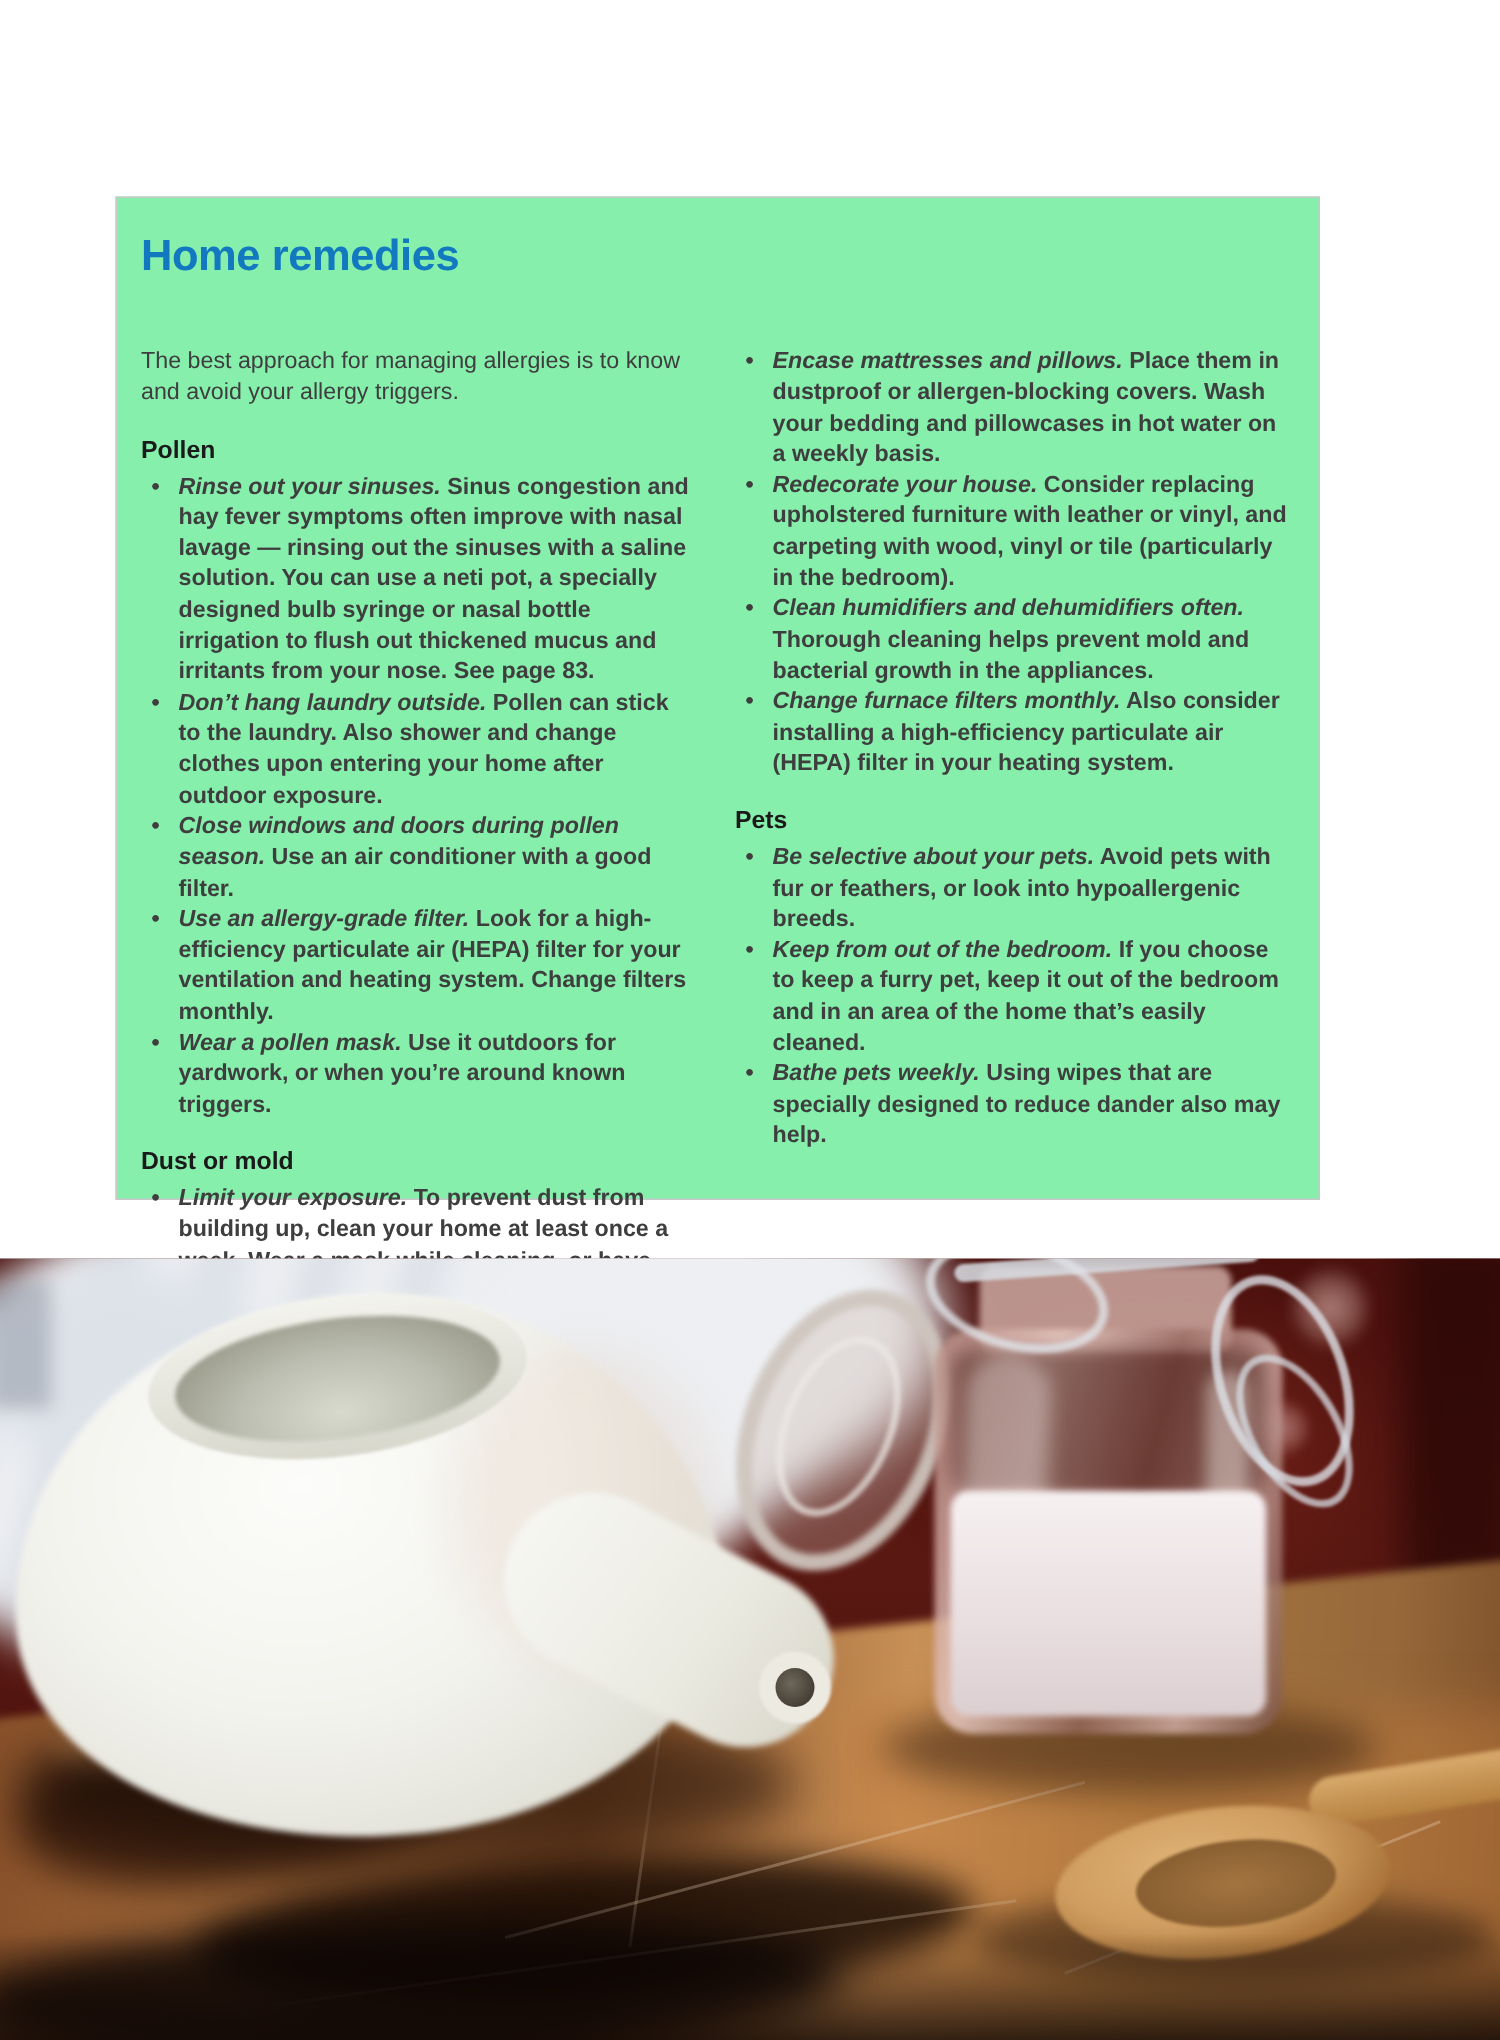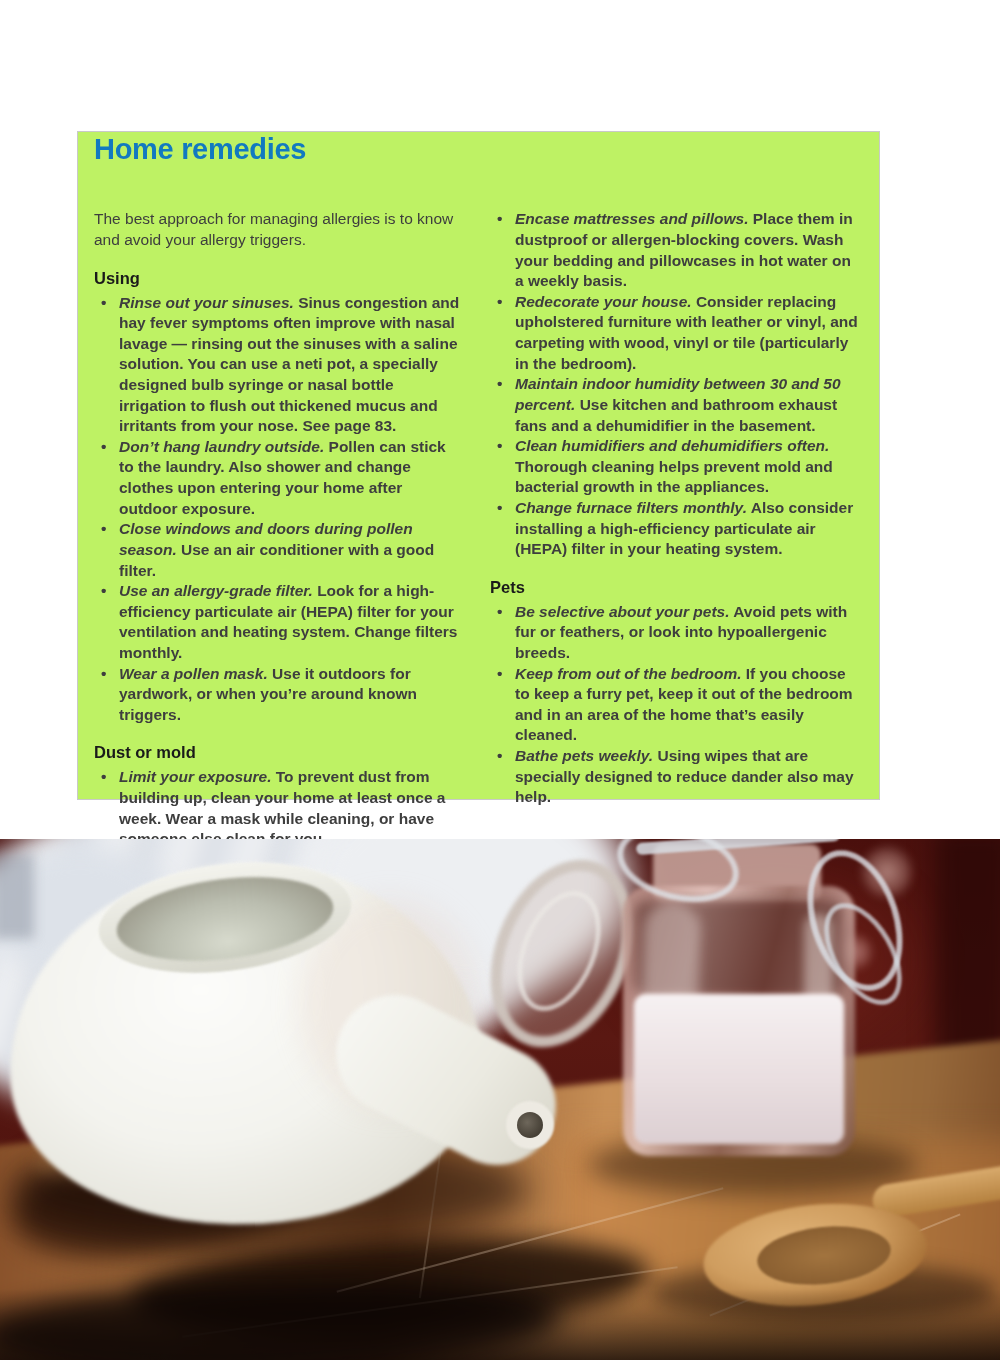--- a/index.html
+++ b/index.html
@@ -1,22 +1,22 @@
 <!DOCTYPE html>
 <html><head>
 <meta charset="utf-8">
 <style>
   html,body{margin:0;padding:0;background:#ffffff;}
   .page{position:relative;width:1000px;height:1360px;background:#ffffff;
         font-family:"Liberation Sans",sans-serif;overflow:hidden;}
 
   
   .remedies-box{position:absolute;left:77px;top:131px;width:803px;height:669px;
-        box-sizing:border-box;border:1px solid #c9c9c9;background:#bef264;
-        padding:0 16px;}
+        box-sizing:border-box;border:1px solid #c9c9c9;background:#86efac;
+        padding:22px 16px;}
   .box-title{margin:2px 0 21px 0;font-size:29px;font-weight:bold;color:#1279c0;
         letter-spacing:-0.3px;line-height:1.05;}
   .cols{display:flex;gap:26px;}
   .col{width:370px;font-size:15.5px;line-height:1.33;color:#3e3e3e;margin-top:24px;}
   .intro{margin:0;}
   .sec-heading{font-size:16.5px;font-weight:bold;color:#1a1a1a;margin:17px 0 3px 0;}
   .col ul{list-style:none;margin:0;padding:0;font-weight:bold;}
   .col li{position:relative;padding-left:25px;}
   .col li::before{content:"\2022";position:absolute;left:7px;top:0;color:#3e3e3e;}
   .lead{font-style:italic;}
@@ -127,21 +127,21 @@
 
 <div class="page">
 
   <section class="remedies-box">
     <h1 class="box-title">Home remedies</h1>
     <div class="cols">
 
       <div class="col">
         <p class="intro">The best approach for managing allergies is to know and avoid your allergy triggers.</p>
 
-        <h3 class="sec-heading">Using</h3>
+        <h3 class="sec-heading">Pollen</h3>
         <ul>
           <li><span class="lead">Rinse out your sinuses.</span>
             <span>Sinus congestion and hay fever symptoms often improve with nasal lavage — rinsing out the sinuses with a saline solution. You can use a neti pot, a specially designed bulb syringe or nasal bottle irrigation to flush out thickened mucus and irritants from your nose. See page 83.</span></li>
           <li><span class="lead">Don’t hang laundry outside.</span>
             <span>Pollen can stick to the laundry. Also shower and change clothes upon entering your home after outdoor exposure.</span></li>
           <li><span class="lead">Close windows and doors during pollen season.</span>
             <span>Use an air conditioner with a good filter.</span></li>
           <li><span class="lead">Use an allergy-grade filter.</span>
             <span>Look for a high-efficiency particulate air (HEPA) filter for your ventilation and heating system. Change filters monthly.</span></li>
           <li><span class="lead">Wear a pollen mask.</span>
@@ -154,22 +154,20 @@
             <span>To prevent dust from building up, clean your home at least once a week. Wear a mask while cleaning, or have someone else clean for you.</span></li>
         </ul>
       </div>
 
       <div class="col">
         <ul>
           <li><span class="lead">Encase mattresses and pillows.</span>
             <span>Place them in dustproof or allergen-blocking covers. Wash your bedding and pillowcases in hot water on a weekly basis.</span></li>
           <li><span class="lead">Redecorate your house.</span>
             <span>Consider replacing upholstered furniture with leather or vinyl, and carpeting with wood, vinyl or tile (particularly in the bedroom).</span></li>
-          <li><span class="lead">Maintain indoor humidity between 30 and 50 percent.</span>
-            <span>Use kitchen and bathroom exhaust fans and a dehumidifier in the basement.</span></li>
           <li><span class="lead">Clean humidifiers and dehumidifiers often.</span>
             <span>Thorough cleaning helps prevent mold and bacterial growth in the appliances.</span></li>
           <li><span class="lead">Change furnace filters monthly.</span>
             <span>Also consider installing a high-efficiency particulate air (HEPA) filter in your heating system.</span></li>
         </ul>
 
         <h3 class="sec-heading">Pets</h3>
         <ul>
           <li><span class="lead">Be selective about your pets.</span>
             <span>Avoid pets with fur or feathers, or look into hypoallergenic breeds.</span></li>

